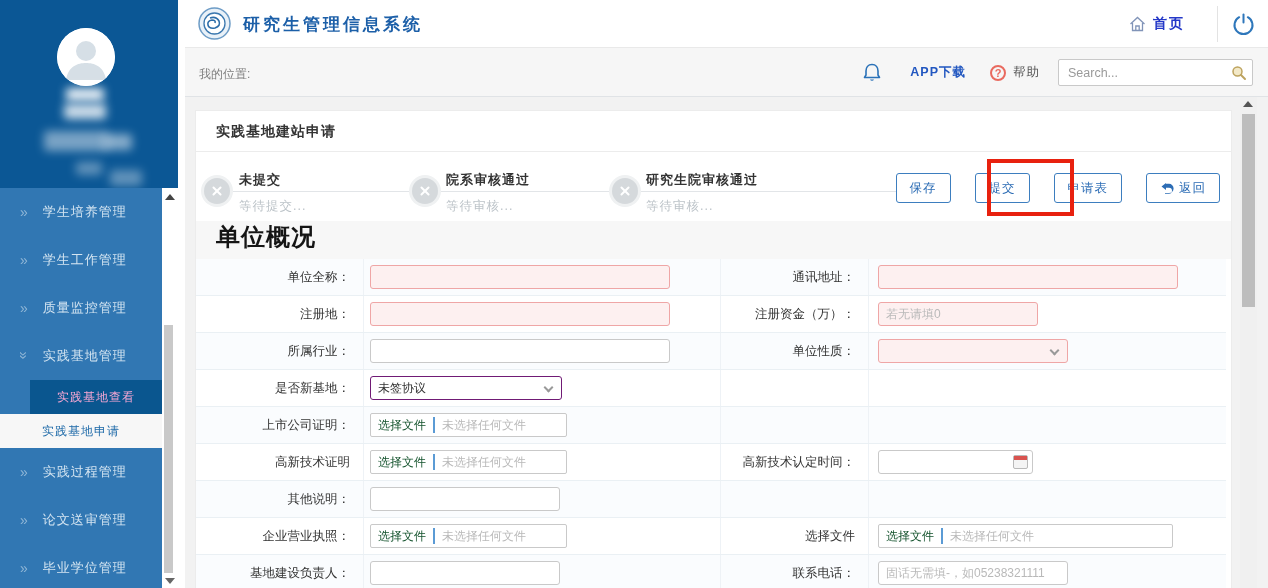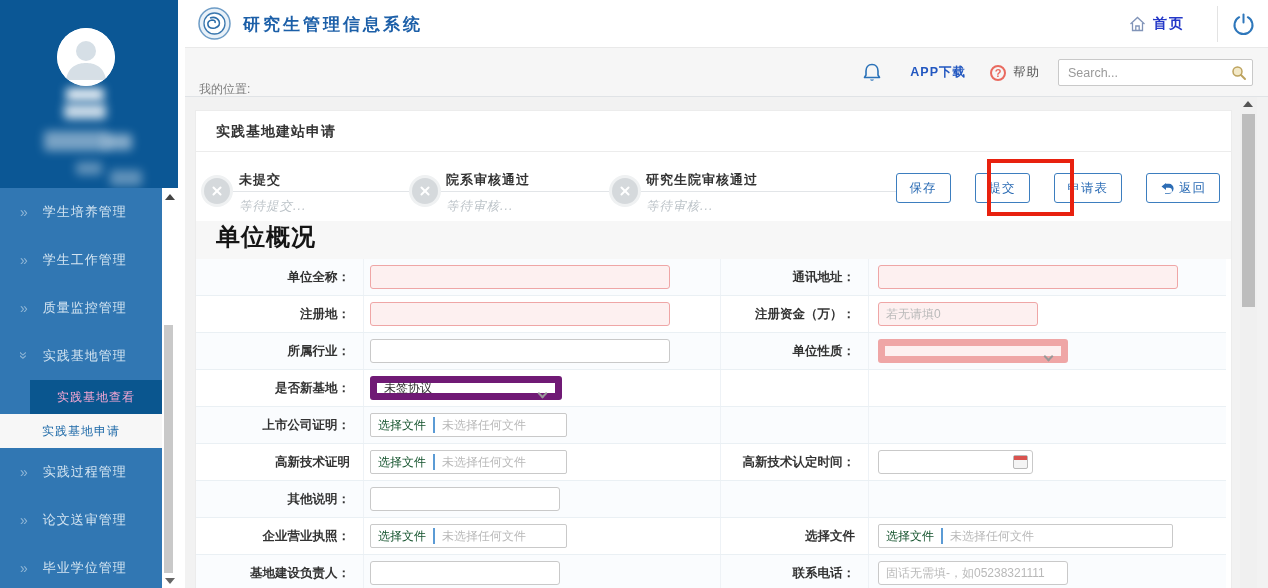--- a/index.html
+++ b/index.html
@@ -44,21 +44,21 @@
     color:#1c5fa8; letter-spacing:3px; }
   .hdr-right { position:absolute; right:0; top:0; height:48px; display:flex; align-items:center; }
   .home-link { display:flex; align-items:center; gap:7px; cursor:pointer; margin-right:32px; }
   .home-link span { font-size:14px; font-weight:bold; color:#2438c8; letter-spacing:2px; }
   .hdr-divider { width:1px; height:36px; background:#e3e3e3; }
   .power-btn { width:50px; display:flex; justify-content:center; cursor:pointer; }
 
   
   .subheader { position:absolute; left:185px; top:48px; width:1083px; height:49px; background:#f6f6f6;
     border-bottom:1px solid #e0e3e6; }
-  .breadcrumb { position:absolute; left:14px; top:18px; font-size:12px; color:#7d7d7d;margin-top:15px; }
+  .breadcrumb { position:absolute; left:14px; top:18px; font-size:12px; color:#7d7d7d; }
   .sub-right { position:absolute; right:15px; top:0; height:49px; display:flex; align-items:center; }
   .bell { margin-right:28px; cursor:pointer; }
   .app-dl { font-size:12.5px; font-weight:bold; color:#2257c0; letter-spacing:1px; margin-right:24px; cursor:pointer; }
   .help-wrap { display:flex; align-items:center; gap:7px; margin-right:18px; cursor:pointer; }
   .help-circ { width:16px; height:16px; border:2px solid #e96a5f; border-radius:50%;
     color:#e96a5f; font-size:11px; font-weight:bold; display:flex; align-items:center; justify-content:center; }
   .help-txt { font-size:12.5px; color:#555; letter-spacing:1px; }
   .search-box { position:relative; width:195px; height:27px; background:#fff; border:1px solid #c9c9c9; border-radius:2px; }
   .search-box input { width:100%; height:100%; border:none; outline:none; background:transparent;
     padding:0 26px 0 9px; font-size:12.5px; color:#333; font-family:inherit; }
@@ -74,21 +74,21 @@
 
   
   .flow-line { position:absolute; left:17px; top:80px; width:696px; height:1px; background:#e2e5e8; }
   .step-ico { position:absolute; top:67px; width:26px; height:26px; border-radius:50%;
     background:#d5d9dc; box-shadow:0 0 0 3px #eff1f2; }
   .step-ico i { position:absolute; left:50%; top:50%; width:12px; height:2px; background:#fff; border-radius:1px; }
   .step-ico i:first-child { transform:translate(-50%,-50%) rotate(45deg); }
   .step-ico i:last-child  { transform:translate(-50%,-50%) rotate(-45deg); }
   .step { position:absolute; top:60px; }
   .step .st-title { font-size:13px; font-weight:bold; color:#333; letter-spacing:1px; }
-  .step .st-sub { margin-top:9px; font-size:12.5px; color:#bcc3c8; letter-spacing:1px;font-style:italic; }
+  .step .st-sub { margin-top:9px; font-size:12.5px; color:#bcc3c8; letter-spacing:1px; }
 
   .btn-row { position:absolute; top:62px; right:11px; display:flex; gap:24px; }
   .btn { height:30px; padding:0 13px; background:#fff; border:1px solid #3d7ebf; border-radius:3px;
     color:#2d6db5; font-size:12.5px; display:flex; align-items:center; gap:5px; cursor:pointer;
     letter-spacing:1px; font-family:inherit; }
   .anno-box { position:absolute; left:791px; top:48px; width:87px; height:57px;
     border:4px solid #e8210f; pointer-events:none; }
 
   
   .section-hd { position:absolute; left:0; top:110px; width:100%; height:38px; background:#f7f7f7;
@@ -97,29 +97,29 @@
 
   
   .form { position:absolute; left:0; top:148px; width:1030px; }
   .frow { display:flex; height:37px; border-bottom:1px solid #eaf0f4; background:#fff; }
   .frow:nth-child(odd) { background:#fafcfe; }
   .fc { display:flex; align-items:center; height:100%; }
   .fc-l-label { width:168px; justify-content:flex-end; padding-right:13px; border-right:1px solid #eef2f6; }
   .fc-l-field { width:357px; padding-left:6px; border-right:1px solid #eef2f6; }
   .fc-r-label { width:148px; justify-content:flex-end; padding-right:13px; border-right:1px solid #eef2f6; }
   .fc-r-field { flex:1; padding-left:9px; }
-  .flabel { font-size:12.5px; font-weight:bold; color:#333; }
+  .flabel { font-size:12.5px; font-weight:normal; color:#333; }
 
   .inp { height:24px; border:1px solid #c9c9c9; border-radius:3px; background:#fff;
     font-size:12px; color:#333; padding:0 7px; font-family:inherit; outline:none; }
   .inp::placeholder { color:#b9b9b9; }
   .inp.req { background:#fdf0f0; border-color:#efa6a6; }
   .w300 { width:300px; } .w190 { width:190px; } .w160 { width:160px; }
 
-  .selbox { height:24px; border:7px solid #701a75; border-radius:3px; background:#fff;
+  .selbox { height:24px; border:1px solid #701a75; border-radius:3px; background:#fff;
     display:flex; align-items:center; position:relative; padding:0 7px; font-size:12px; color:#333; cursor:pointer; }
   .selbox.req { background:#fdf0f0; border-color:#efa6a6; }
   .selbox .sel-chev { position:absolute; right:9px; top:7px; width:7px; height:7px;
     border-right:2px solid #999; border-bottom:2px solid #999; transform:rotate(45deg); }
   .sw192 { width:192px; } .sw190 { width:190px; }
 
   .filebox { height:24px; border:1px solid #c9c9c9; border-radius:2px; background:#fff;
     display:flex; align-items:center; overflow:hidden; cursor:pointer; }
   .filebox .fbtn { color:#14532d; font-size:12px; padding:0 7px; white-space:nowrap; }
   .filebox .fsep { width:2px; height:16px; background:#5b9bd5; }

